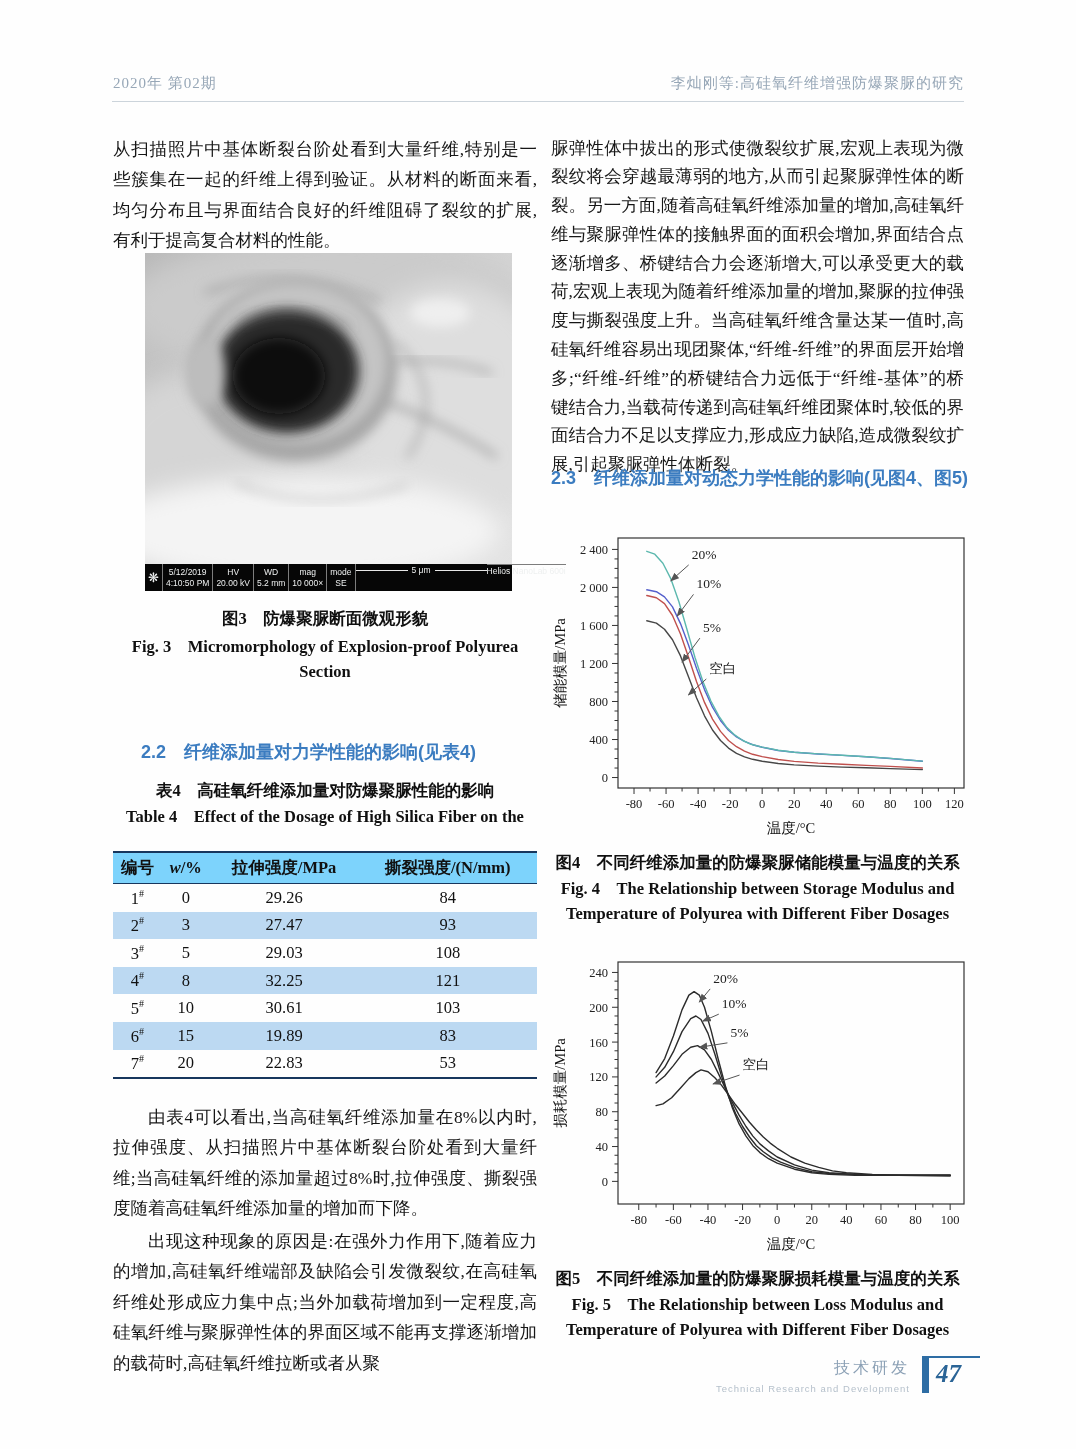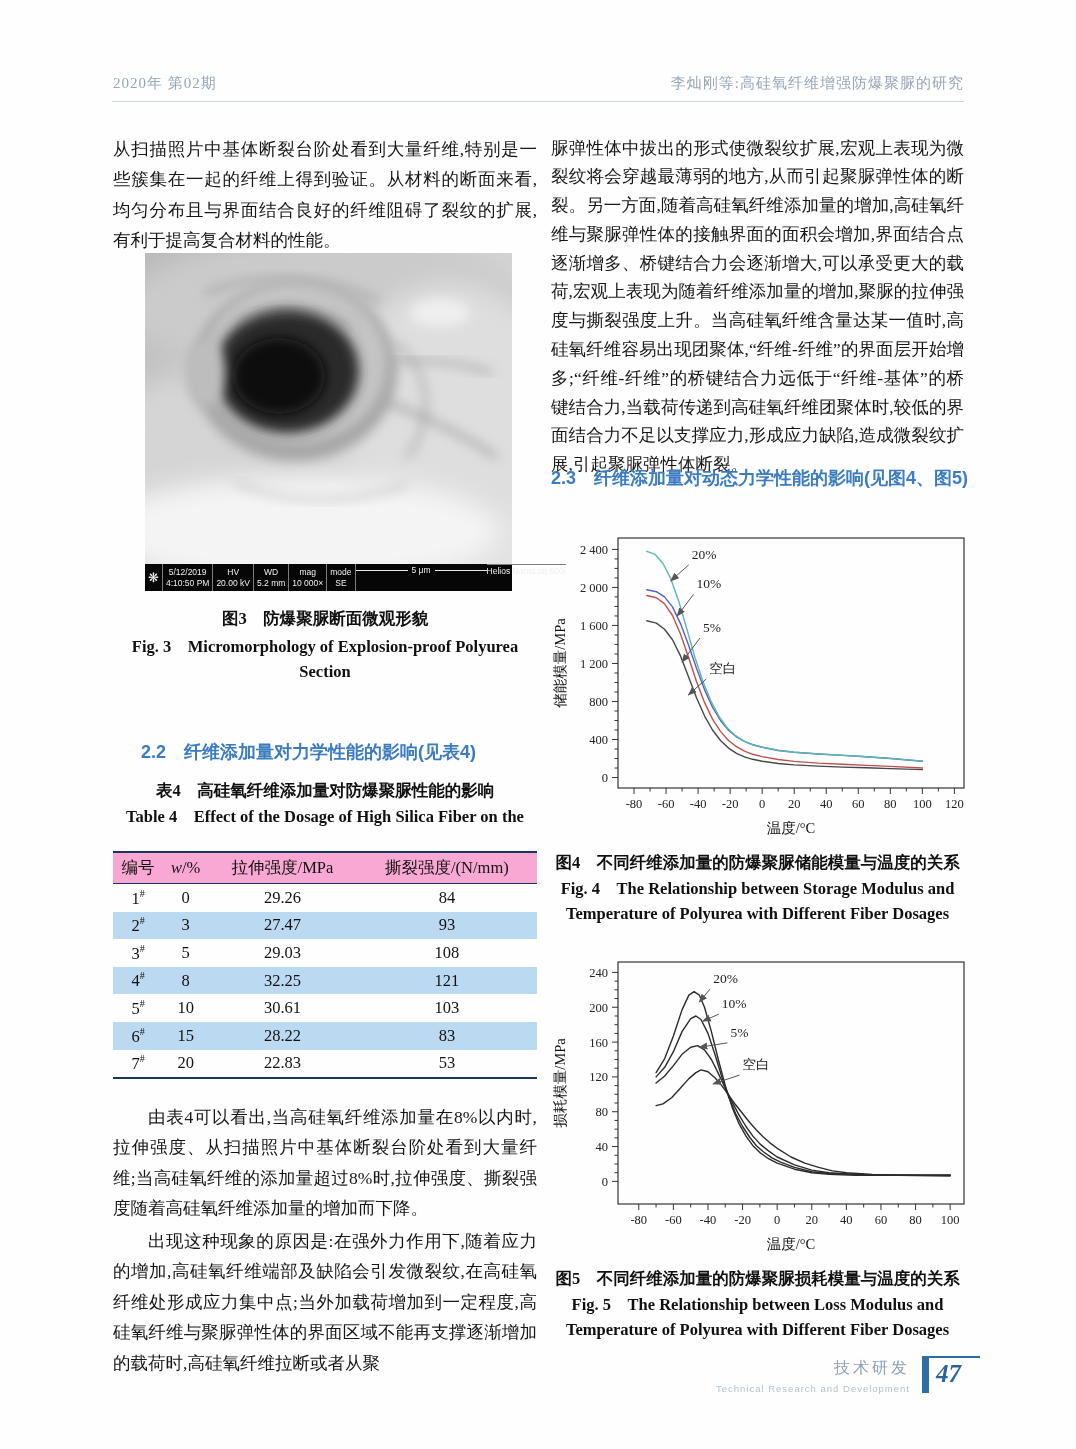--- a/index.html
+++ b/index.html
@@ -39,21 +39,21 @@
   .sem-logo{width:26px;font-size:13px;}
   .sem-scale{flex:1;display:flex;flex-direction:row;justify-content:center;align-items:stretch;padding:0;}
   .scalebar{display:flex;align-items:center;justify-content:center;gap:4px;height:13px;}
   .scalebar .bar{height:1.5px;background:#e8e8e8;width:52px;}
   .instr{border-top:1px solid #7d7d7d;text-align:center;height:12px;line-height:12px;}
 
   
   table.t4{position:absolute;left:113px;top:851px;width:424px;border-collapse:collapse;
            font-size:16.5px;text-align:center;color:#111;
            border-top:2.5px solid #17365d;border-bottom:2.5px solid #17365d;}
-  table.t4 th{background:#f9a8d4;font-weight:normal;height:28px;border-bottom:1.6px solid #17365d;}
+  table.t4 th{background:#7dd3fc;font-weight:bold;height:28px;border-bottom:1.6px solid #17365d;}
   table.t4 td{height:25.6px;}
   table.t4 tr.alt{background:#bcd9f2;}
   table.t4 sup{font-size:10px;}
 
   
   .chart{position:absolute;left:548px;}
   .chart svg text.tick{font-family:"Liberation Serif",serif;font-size:12.5px;fill:#222;}
   .chart svg text.axis-title{font-family:"Liberation Serif",serif;font-size:14.5px;fill:#111;}
   .chart svg text.ann{font-family:"Liberation Serif",serif;font-size:13.5px;fill:#222;}
 
@@ -189,21 +189,21 @@
         </tr>
         <tr>
           <td>5<sup>#</sup></td>
           <td>10</td>
           <td>30.61</td>
           <td>103</td>
         </tr>
         <tr class="alt">
           <td>6<sup>#</sup></td>
           <td>15</td>
-          <td>28.22</td>
+          <td>19.89</td>
           <td>83</td>
         </tr>
         <tr>
           <td>7<sup>#</sup></td>
           <td>20</td>
           <td>22.83</td>
           <td>53</td>
         </tr>
       </tbody>
   </table>

